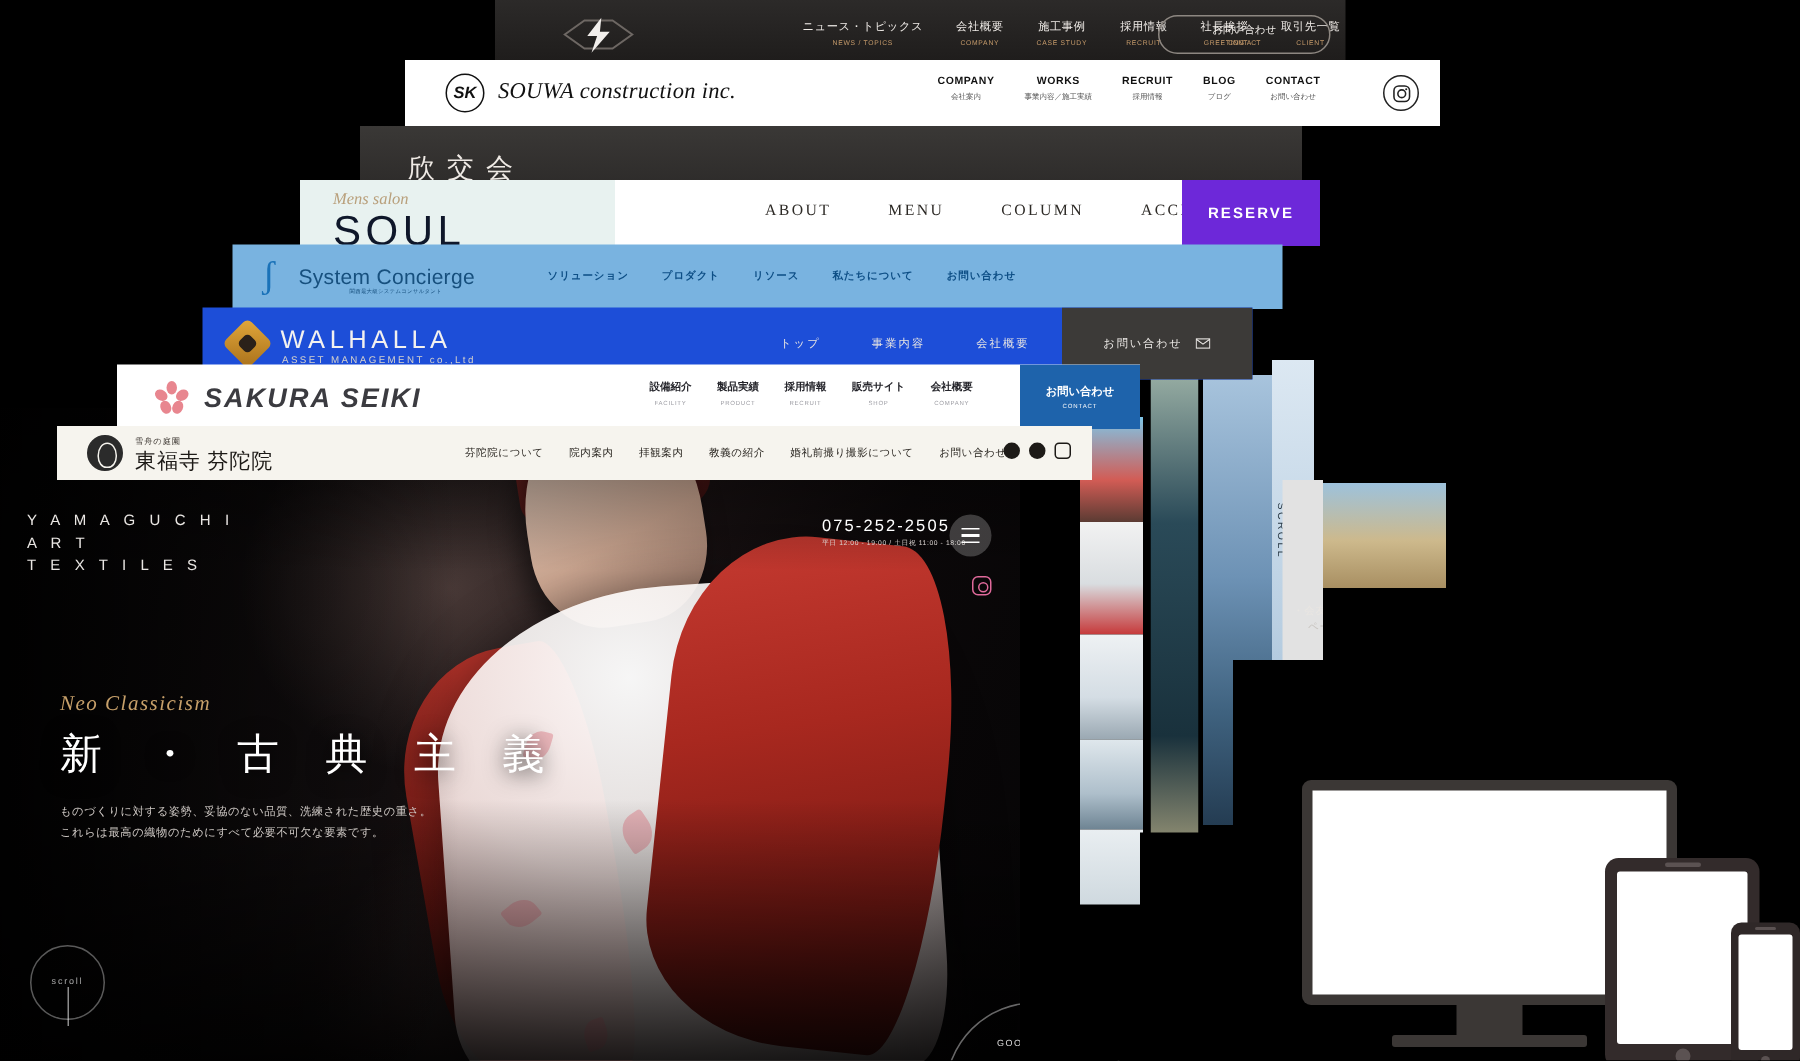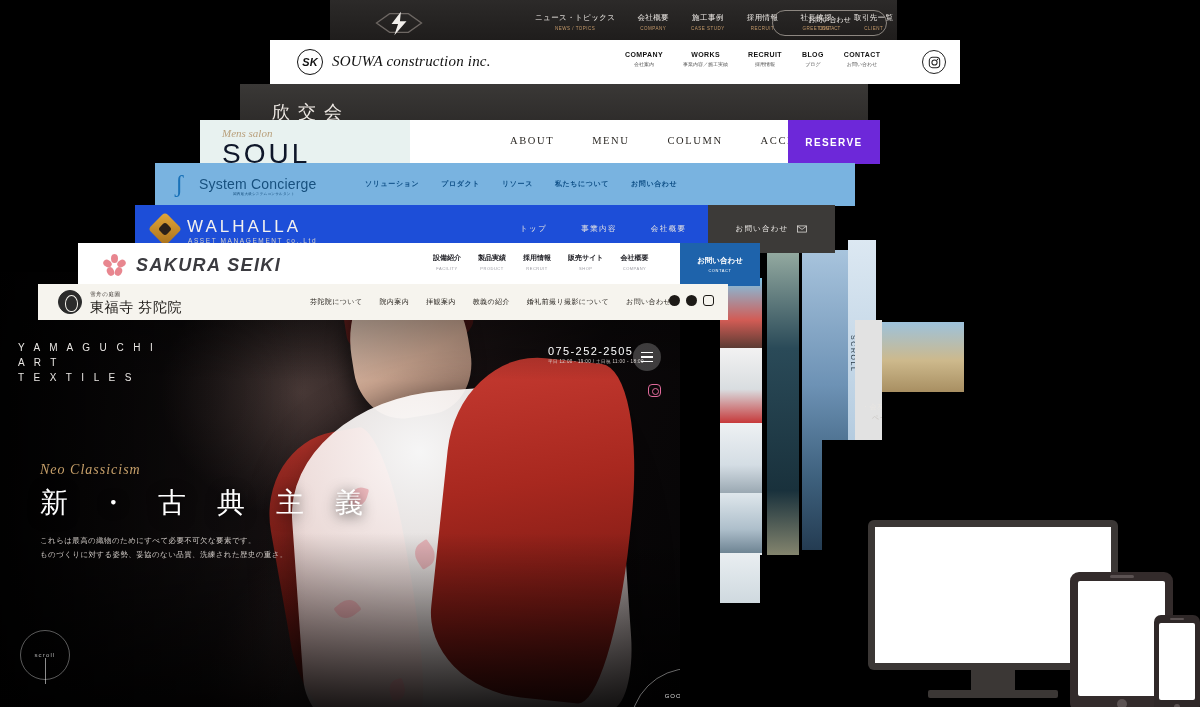--- a/index.html
+++ b/index.html
@@ -234,22 +234,22 @@
   <div class="brandmark">
     <div>Y A M A G U C H I</div>
     <div>A R T</div>
     <div>T E X T I L E S</div>
   </div>
 
   <div class="hero-copy">
     <div class="hero-kicker">Neo Classicism</div>
     <div class="hero-title">新 ・ 古 典 主 義</div>
     <div class="hero-sub">
+      <div>ものづくりに対する姿勢、妥協のない品質、洗練された歴史の重さ。</div>
       <div>これらは最高の織物のためにすべて必要不可欠な要素です。</div>
-      <div>ものづくりに対する姿勢、妥協のない品質、洗練された歴史の重さ。</div>
     </div>
   </div>
 
   <div class="scroll-circle">
     <span>scroll</span>
     <div class="bar"></div>
   </div>
 
   <div class="phone-line">075-252-2505</div>
   <div class="phone-sub">平日 12:00 - 19:00 / 土日祝 11:00 - 18:00</div>

